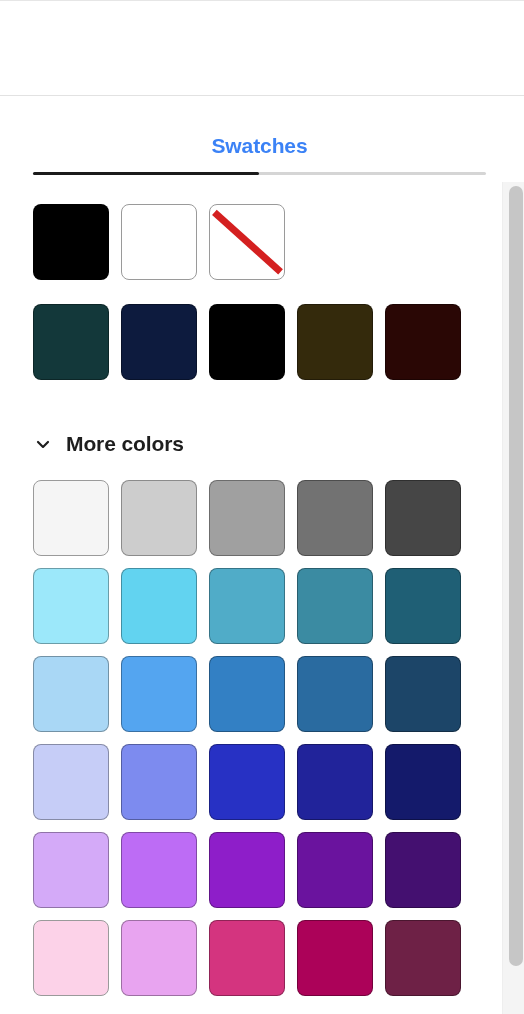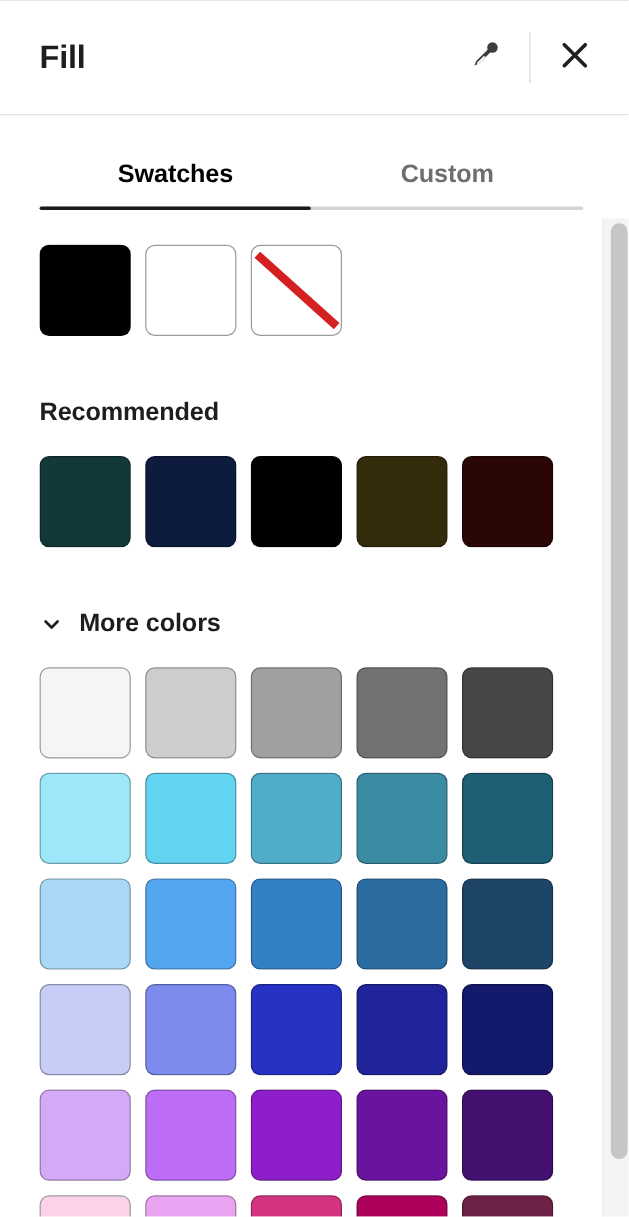--- a/index.html
+++ b/index.html
@@ -96,21 +96,21 @@
     justify-content: center;
     font-size: 21px;
     font-weight: 700;
     color: #6e6e6e;
     cursor: pointer;
     letter-spacing: -0.1px;
     background: transparent;
     border: none;
     font-family: inherit;
   }
-  .tab.active { color: #000000; }
+  .tab.active { color: #3b82f6; }
 
   .tab-track {
     position: relative;
     width: 453px;
     height: 3px;
     background: #d5d5d5;
     border-radius: 2px;
   }
   .tab-indicator {
     position: absolute;
@@ -227,73 +227,43 @@
     cursor: pointer;
   }
 </style>
 </head>
 <body>
 
 <div id="panel">
 
   <div class="top-hairline"></div>
 
-  <div class="header">
-    <div class="header-title">Fill</div>
-
-    <div class="header-spacer"></div>
-
-    <div class="icon-btn">
-      <span>
-        <svg width="30" height="30" viewBox="0 0 24 24" aria-hidden="true">
-          <g fill="#3d3d3d">
-            <circle cx="17.1" cy="6.9" r="3.5"></circle>
-            <path d="M15.0 7.2 L16.8 9.0 L8.2 17.6 L5.0 18.9 L6.3 15.8 Z"></path>
-            <path d="M6.6 16.1 L7.9 17.4 L5.6 18.3 Z" fill="#ffffff" opacity="0"></path>
-            <rect x="6.0" y="14.6" width="7.0" height="1.3" transform="rotate(-45 9.5 15.2)" fill="#ffffff"></rect>
-          </g>
-        </svg>
-      </span>
-    </div>
-
-    <div class="header-divider"></div>
-
-    <div class="icon-btn">
-      <span>
-        <svg width="30" height="30" viewBox="0 0 24 24" aria-hidden="true">
-          <path d="M5 5 L19 19 M19 5 L5 19" stroke="#1e1e1e" stroke-width="2.4" stroke-linecap="round" fill="none"></path>
-        </svg>
-      </span>
-    </div>
-  </div>
 
   <div class="header-sep"></div>
 
   <div class="tabs">
     <div class="tab-row">
       <button class="tab active">Swatches</button>
-      <button class="tab">Custom</button>
     </div>
     <div class="tab-track">
       <div class="tab-indicator"></div>
     </div>
   </div>
 
   <div class="scroll-body">
     <div class="section-pad">
 
       <div class="swatch-row base-row">
         <div class="swatch plain-black"></div>
         <div class="swatch plain-white"></div>
         <div class="swatch no-fill">
           <div class="no-fill-line"></div>
         </div>
       </div>
 
-      <div class="section-title recommended-title">Recommended</div>
 
       <div class="swatch-row recommended-row" id="recommended-row">
           <div class="swatch" style="background: rgb(19, 56, 58);"></div>
           <div class="swatch" style="background: rgb(13, 27, 62);"></div>
           <div class="swatch" style="background: rgb(0, 0, 0);"></div>
           <div class="swatch" style="background: rgb(52, 42, 12);"></div>
           <div class="swatch" style="background: rgb(42, 7, 5);"></div>
         </div>
 
       <div class="more-colors-header">

